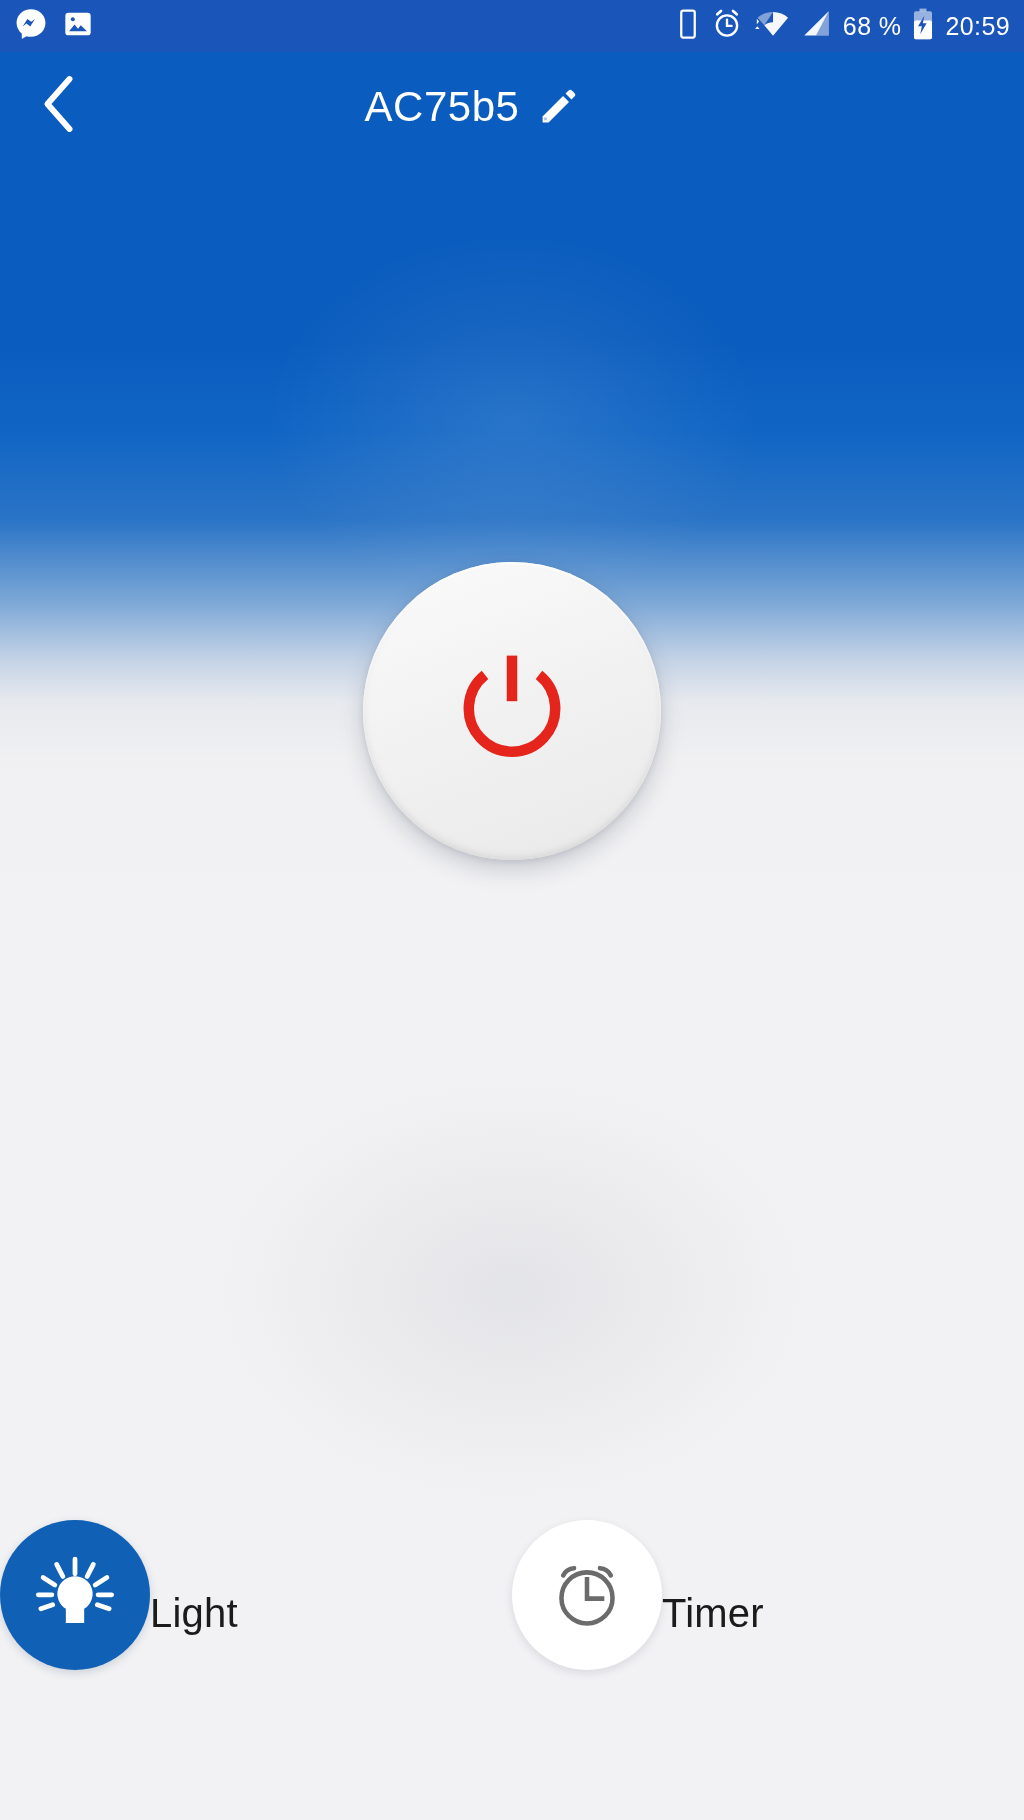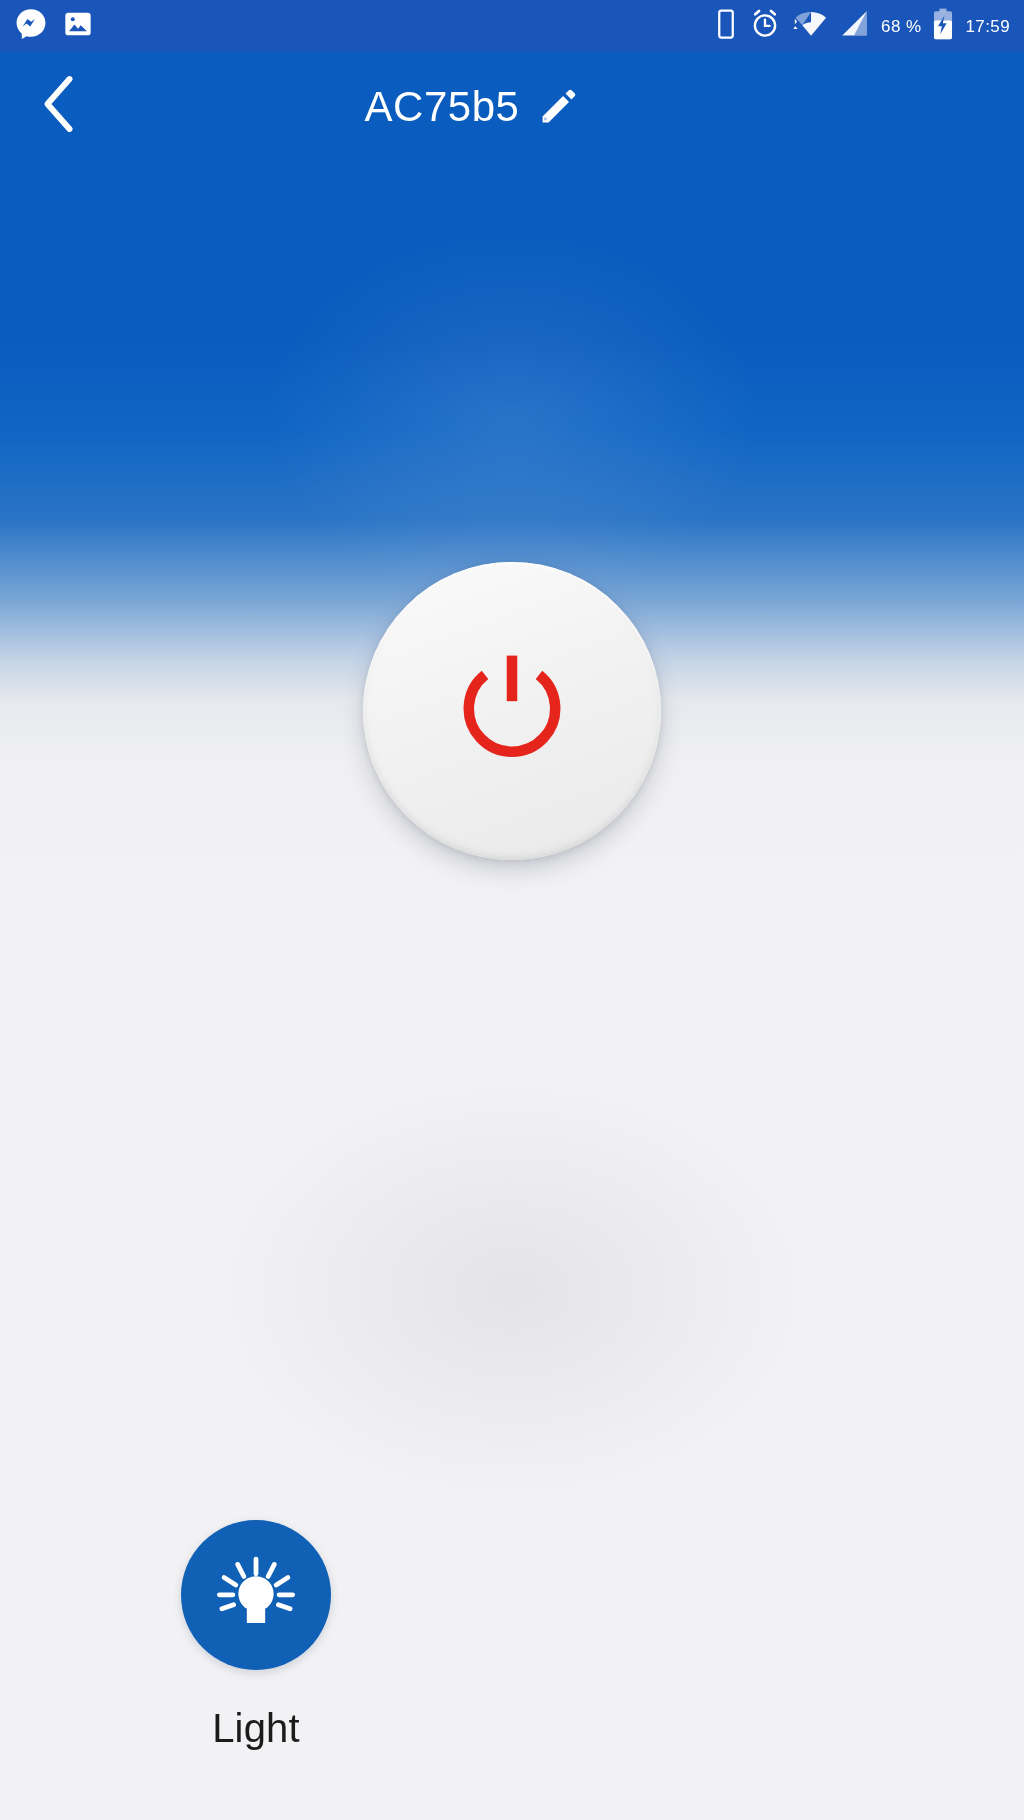--- a/index.html
+++ b/index.html
@@ -38,21 +38,21 @@
   .statusbar {
     position:absolute; left:0; top:0; width:1024px; height:52px;
     background:#1a55ba;
     display:flex; align-items:center;
     padding:0 14px;
     z-index:30;
   }
   .sb-left { display:flex; align-items:center; gap:14px; }
   .sb-right { margin-left:auto; display:flex; align-items:center; gap:11px; }
   .sb-text {
-    color:#ffffff; font-size:17px; font-weight:400;
+    color:#ffffff; font-size:25px; font-weight:400;
     letter-spacing:0.4px; line-height:1;
   }
   .sb-icon { display:block; }
 
   
   .appbar {
     position:absolute; left:0; top:52px; width:1024px; height:110px;
     z-index:25;
   }
   .back-btn {
@@ -88,21 +88,21 @@
       inset 0 2px 3px rgba(255,255,255,0.95),
       inset 0 -3px 6px rgba(180,180,185,0.35);
     display:flex; align-items:center; justify-content:center;
   }
 
   
   .actions {
     position:absolute; left:0; top:1520px; width:1024px;
     display:flex; z-index:10;
   }
-  .action { width:50%; display:flex; flex-direction:column; align-items:center; }
+  .action { width:50%; display:flex; flex-direction:row; align-items:center; }
   .action-circle {
     width:150px; height:150px; border-radius:50%;
     display:flex; align-items:center; justify-content:center;
   }
   .action-circle.light {
     background:#1060b5;
     box-shadow:0 3px 8px rgba(40,60,100,0.18);
   }
   .action-circle.timer {
     background:#ffffff;
@@ -179,21 +179,21 @@
 
       <span class="sb-icon">
         <svg width="22" height="32" viewBox="0 0 14 22">
           <rect x="4.6" y="0.4" width="4.8" height="2.1" fill="#ffffff" opacity="0.55"></rect>
           <rect x="0.8" y="2.2" width="12.4" height="19.2" rx="1.3" fill="#ffffff" opacity="0.55"></rect>
           <rect x="0.8" y="8.6" width="12.4" height="12.8" rx="1.2" fill="#ffffff"></rect>
           <path fill="#1a55ba" d="M7.9 5.4 L3.6 12.6 h2.6 l-1.1 5.4 4.4-7.6 H6.9z"></path>
         </svg>
       </span>
 
-      <span class="sb-text">17:59</span>
+      <span class="sb-text">20:59</span>
 
     </div>
   </div>
 
   <div class="appbar">
 
     <div class="back-btn">
       <span>
         <svg width="46" height="62" viewBox="0 0 24 32">
           <path d="M18 3 L6.5 16 L18 29" fill="none" stroke="#ffffff" stroke-width="3.1" stroke-linecap="round" stroke-linejoin="round"></path>
@@ -242,16 +242,29 @@
               <line x1="5.4" y1="32.6" x2="11.8" y2="30.4"></line>
               <line x1="42.6" y1="32.6" x2="36.2" y2="30.4"></line>
             </g>
             <path fill="#ffffff" d="M24 14.8 a9.6 9.6 0 0 0 -5.0 17.8 v7.8 h10.0 v-7.8 A9.6 9.6 0 0 0 24 14.8z"></path>
           </svg>
         </span>
       </div>
       <div class="action-label">Light</div>
     </div>
 
+    <div class="action">
+      <div class="action-circle timer">
+        <span>
+          <svg width="84" height="84" viewBox="0 0 48 48">
+            <circle cx="24" cy="26.8" r="14.6" fill="none" stroke="#6b6b6b" stroke-width="2.6"></circle>
+            <path d="M24 16.2 V27.2 H32.6" fill="none" stroke="#6b6b6b" stroke-width="2.6" stroke-linecap="square" stroke-linejoin="miter"></path>
+            <path d="M10.4 14.0 a7.2 7.2 0 0 1 6.2 -4.2" fill="none" stroke="#6b6b6b" stroke-width="2.6" stroke-linecap="round"></path>
+            <path d="M37.6 14.0 a7.2 7.2 0 0 0 -6.2 -4.2" fill="none" stroke="#6b6b6b" stroke-width="2.6" stroke-linecap="round"></path>
+          </svg>
+        </span>
+      </div>
+      <div class="action-label">Timer</div>
+    </div>
 
   </div>
 
 </div>
 
 </body></html>

